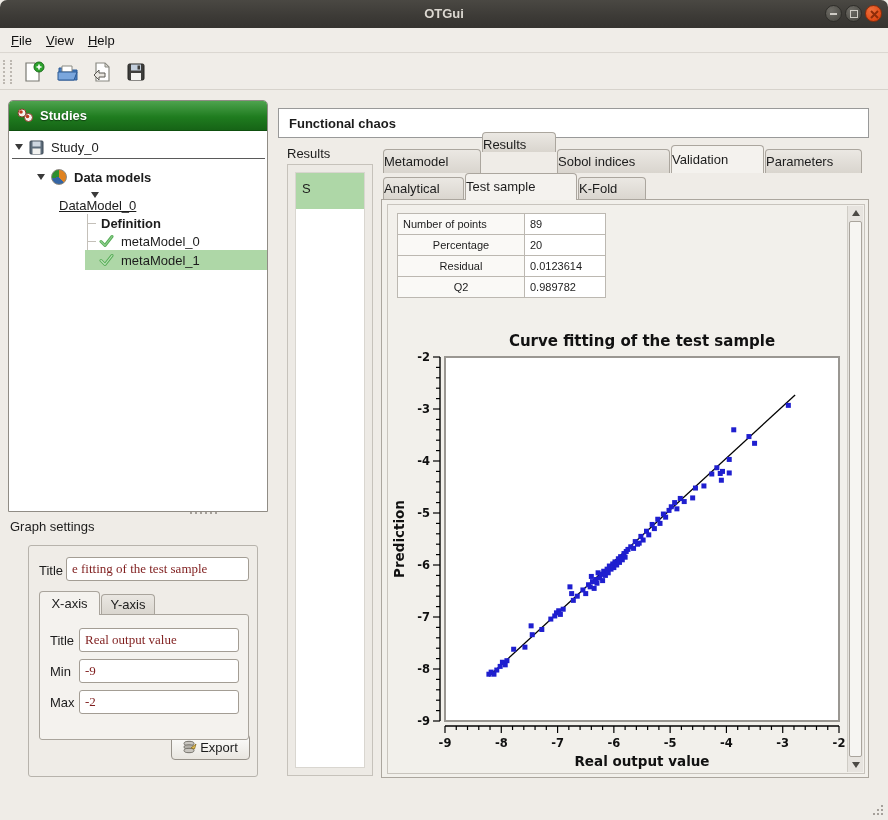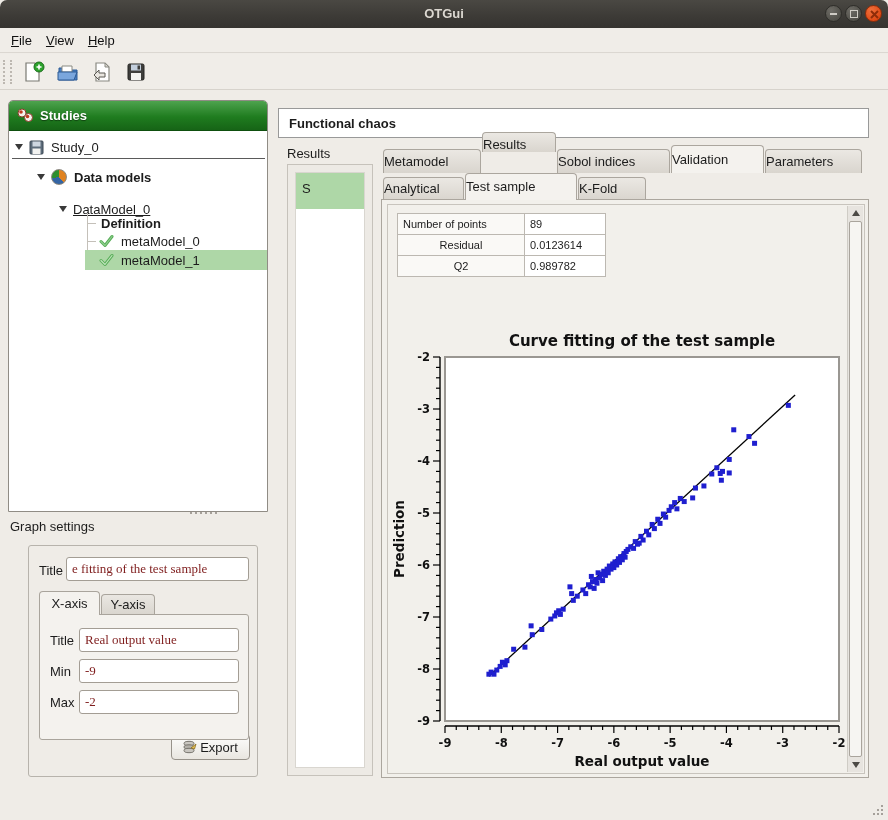--- a/index.html
+++ b/index.html
@@ -206,21 +206,21 @@
   <div class="study-sep"></div>
 
   <div class="trow" style="left:28px;top:66px;">
     <span class="tri"></span>
     <span style="width:16px;height:16px;border-radius:50%;margin-right:7px;
       background:conic-gradient(#e0821f 20deg 140deg,#3465a4 140deg 260deg,#2f8f2f 260deg 380deg);
       border:1px solid #8c887f;box-sizing:border-box;"></span>
     <span class="t-bold">Data models</span>
   </div>
 
-  <div class="trow" style="left:50px;top:98px;">
+  <div class="trow" style="left:50px;top:91px;flex-direction:column;">
     <span class="tri"></span>
     <span class="t-under">DataModel_0</span>
   </div>
 
   <div class="guide-v"></div>
   <div class="guide-h" style="top:122px;"></div>
   <div class="guide-h" style="top:140px;"></div>
   <div class="guide-h" style="top:159px;"></div>
 
   <div class="trow" style="left:92px;top:112px;">
@@ -295,20 +295,24 @@
 <span class="abs tab on" style="left:465px;top:173px;width:112px;height:27px;line-height:26px;">Test sample</span>
 <span class="abs tab" style="left:578px;top:177px;width:68px;height:23px;line-height:22px;">K-Fold</span>
 
 <div class="abs main-pane">
   <div class="scroll-frame">
     <table class="val-table">
       <tbody>
           <tr>
             <td class="k">Number of points</td>
             <td class="v">89</td>
+          </tr>
+      <tr>
+            <td class="k">Percentage</td>
+            <td class="v">20</td>
           </tr>
       <tr>
             <td class="k">Residual</td>
             <td class="v">0.0123614</td>
           </tr>
       <tr>
             <td class="k">Q2</td>
             <td class="v">0.989782</td>
           </tr>
     </tbody>

